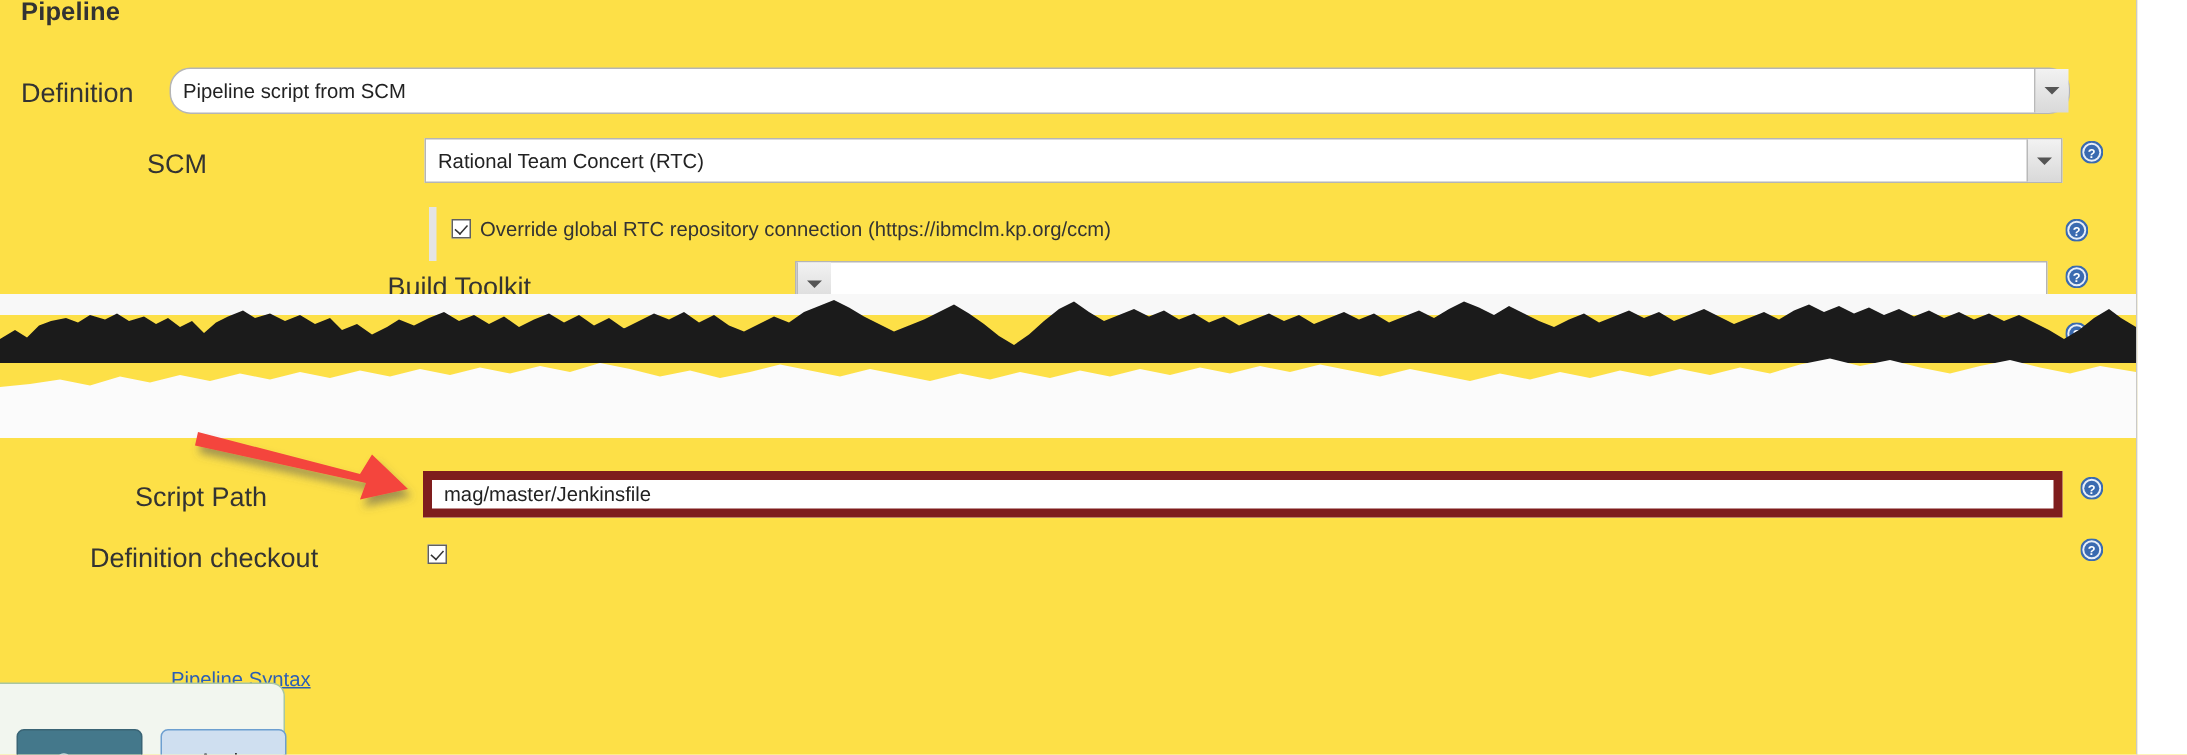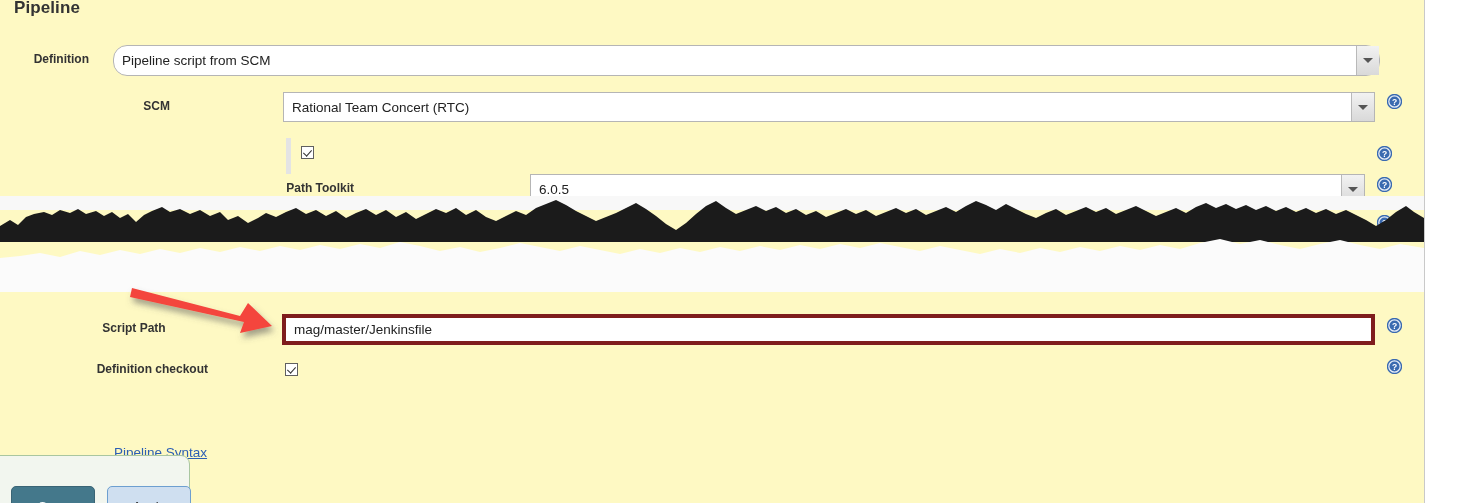--- a/index.html
+++ b/index.html
@@ -6,47 +6,46 @@
   body{
     width:1458px;height:503px;
     background:#ffffff;
     font-family:"Liberation Sans","DejaVu Sans",sans-serif;
     font-size:13px;color:#333;
     overflow:hidden;position:relative;
   }
   
   #page{
     position:absolute;left:0;top:0;width:1424px;height:503px;
-    background:#fef9c3;
+    background:#fde047;
     border-right:1px solid #c9c9c9;
     overflow:hidden;
   }
   #whiteright{
     position:absolute;left:1425px;top:0;width:33px;height:503px;background:#fff;
   }
 
   
   .section-title{
     position:absolute;left:14px;top:-2px;
     font-size:17px;font-weight:bold;color:#333;
     letter-spacing:.1px;
   }
 
   
   .lbl{
     position:absolute;
-    font-size:12px;color:#333;
+    font-size:18px;color:#333;
     text-align:right;
     white-space:nowrap;
-    font-weight:bold;
   }
   .field{
     position:absolute;
     background:#fff;
-    border:4px solid #7f1d1d;
+    border:6px solid #7f1d1d;
     box-sizing:border-box;
     font-size:13.5px;color:#222;
     padding:0 8px;
     display:flex;align-items:center;
   }
   .select{
     position:absolute;
     background:#fff;
     border:1px solid #b5b5b5;
     box-sizing:border-box;
@@ -144,47 +143,47 @@
 <div id="page">
 
   <div class="section-title">Pipeline</div>
 
   <div class="lbl" style="left:0px;top:52px;width:89px;">Definition</div>
   <div class="select" style="left:113px;top:45px;width:1267px;height:31px;border-radius:14px;">
     <span class="val">Pipeline script from SCM</span>
     <span class="arrow"></span>
   </div>
 
-  <div class="lbl" style="left:76px;top:99px;width:94px;">SCM</div>
+  <div class="lbl" style="left:44px;top:99px;width:94px;">SCM</div>
   <div class="select" style="left:283px;top:92px;width:1092px;height:30px;gap:28px;">
     <span class="val">Rational Team Concert (RTC)</span>
     <span class="arrow"></span>
   </div>
   <div class="help" style="left:1387px;top:94px;">
     <svg width="15" height="15" viewBox="0 0 15 15">
       <circle cx="7.5" cy="7.5" r="7" fill="#e8eef7" stroke="#3a6ab0" stroke-width="1.4"></circle>
       <circle cx="7.5" cy="7.5" r="5" fill="#3a6ab0"></circle>
       <text x="7.5" y="11" font-size="8.5" font-family="Liberation Sans, sans-serif" font-weight="bold" fill="#fff" text-anchor="middle">?</text>
     </svg>
   </div>
 
   <div class="indentbar" style="left:286px;top:138px;height:36px;"></div>
 
   <div class="cb" style="left:301px;top:146px;"></div>
+  <div class="cbtext" style="left:320px;top:145px;">Override global RTC repository connection (https://ibmclm.kp.org/ccm)</div>
   <div class="help" style="left:1377px;top:146px;">
     <svg width="15" height="15" viewBox="0 0 15 15">
       <circle cx="7.5" cy="7.5" r="7" fill="#e8eef7" stroke="#3a6ab0" stroke-width="1.4"></circle>
       <circle cx="7.5" cy="7.5" r="5" fill="#3a6ab0"></circle>
       <text x="7.5" y="11" font-size="8.5" font-family="Liberation Sans, sans-serif" font-weight="bold" fill="#fff" text-anchor="middle">?</text>
     </svg>
   </div>
 
-  <div class="lbl" style="left:240px;top:181px;width:114px;">Path Toolkit</div>
+  <div class="lbl" style="left:240px;top:181px;width:114px;">Build Toolkit</div>
   <div class="select" style="left:530px;top:174px;width:835px;height:30px;">
-    <span class="val">6.0.5</span>
     <span class="arrow"></span>
   </div>
   <div class="help" style="left:1377px;top:177px;">
     <svg width="15" height="15" viewBox="0 0 15 15">
       <circle cx="7.5" cy="7.5" r="7" fill="#e8eef7" stroke="#3a6ab0" stroke-width="1.4"></circle>
       <circle cx="7.5" cy="7.5" r="5" fill="#3a6ab0"></circle>
       <text x="7.5" y="11" font-size="8.5" font-family="Liberation Sans, sans-serif" font-weight="bold" fill="#fff" text-anchor="middle">?</text>
     </svg>
   </div>
 

